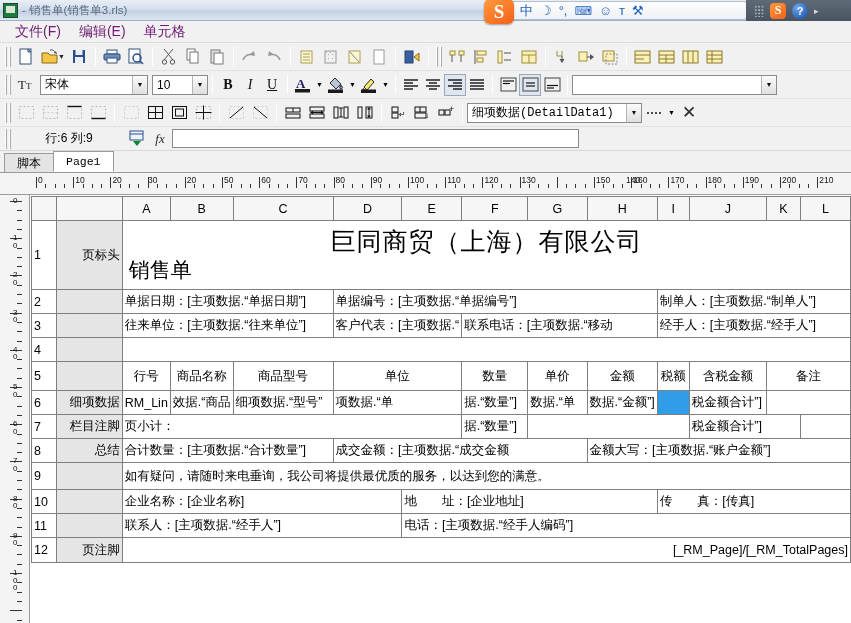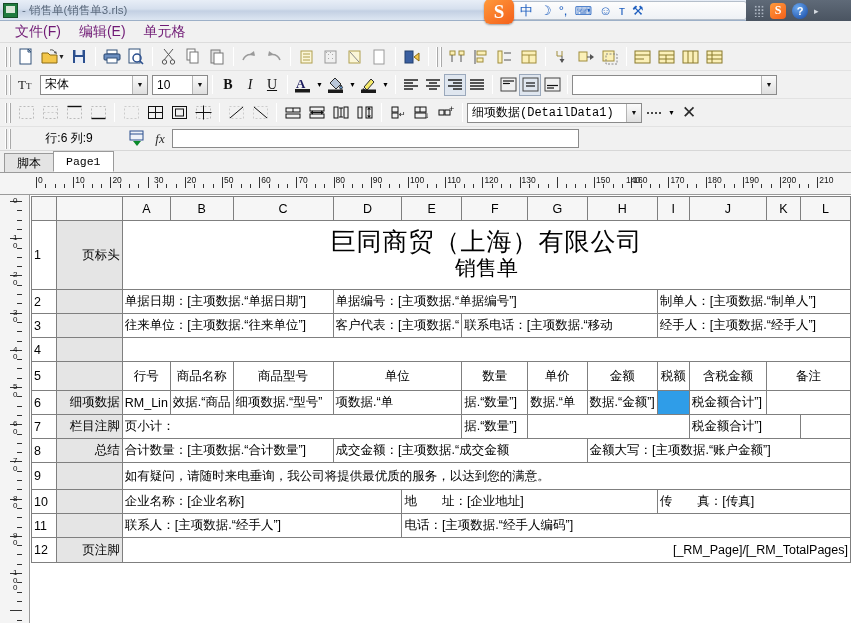--- a/index.html
+++ b/index.html
@@ -159,22 +159,22 @@
     vertical-align:top;padding-left:2px;color:#000;
   }
   td.bandlabel{
     background:#e5e5e5;border:1px solid #bbbbbb;font-size:12px;text-align:right;
     padding-right:3px;vertical-align:bottom;color:#000;
   }
   td.nb{border:1px solid #c9c9c9;}
   td.dash{border:1px dashed #6f6f6f;}
   .title1{font-size:25px;text-align:center;font-weight:normal;
      font-family:"DejaVu Serif","Liberation Serif",serif;letter-spacing:1px;line-height:30px;}
-  .title2{font-size:21px;text-align:center;
-     font-family:Liberation Mono, monospace;line-height:26px;}
+  .title2{font-size:21px;
+     font-family:Liberation Sans, sans-serif;line-height:26px;}
   .ctr{text-align:center;}
   .rgt{text-align:right;}
   .sel{background:#2f9de8;}
   .notice{font-size:15px;}
   .big{font-size:14px;}
   .mono{font-family:"Liberation Mono","DejaVu Sans Mono",monospace;font-size:12px;}
 </style>
 </head>
 <body>
 
@@ -765,21 +765,21 @@
       <div class="rtick" style="left: 761.4px;"></div>
       <div class="rtick" style="left: 770.7px;"></div>
       <div class="rtick major" style="left: 780px;"></div>
       <div class="rtick" style="left: 789.3px;"></div>
       <div class="rtick" style="left: 798.6px;"></div>
       <div class="rtick" style="left: 807.9px;"></div>
       <div class="rtick major" style="left: 817.2px;"></div>
       <div class="rlabel" style="left: 38px;">0</div>
       <div class="rlabel" style="left: 75.2px;">10</div>
       <div class="rlabel" style="left: 112.4px;">20</div>
-      <div class="rlabel" style="left: 154px;">30</div>
+      <div class="rlabel" style="left: 148px;">30</div>
       <div class="rlabel" style="left: 186.8px;">20</div>
       <div class="rlabel" style="left: 224px;">50</div>
       <div class="rlabel" style="left: 261.2px;">60</div>
       <div class="rlabel" style="left: 298.4px;">70</div>
       <div class="rlabel" style="left: 335.6px;">80</div>
       <div class="rlabel" style="left: 372.8px;">90</div>
       <div class="rlabel" style="left: 410px;">100</div>
       <div class="rlabel" style="left: 447.2px; text-align: center;">110</div>
       <div class="rlabel" style="left: 484.4px;">120</div>
       <div class="rlabel" style="left: 521.6px;">130</div>

